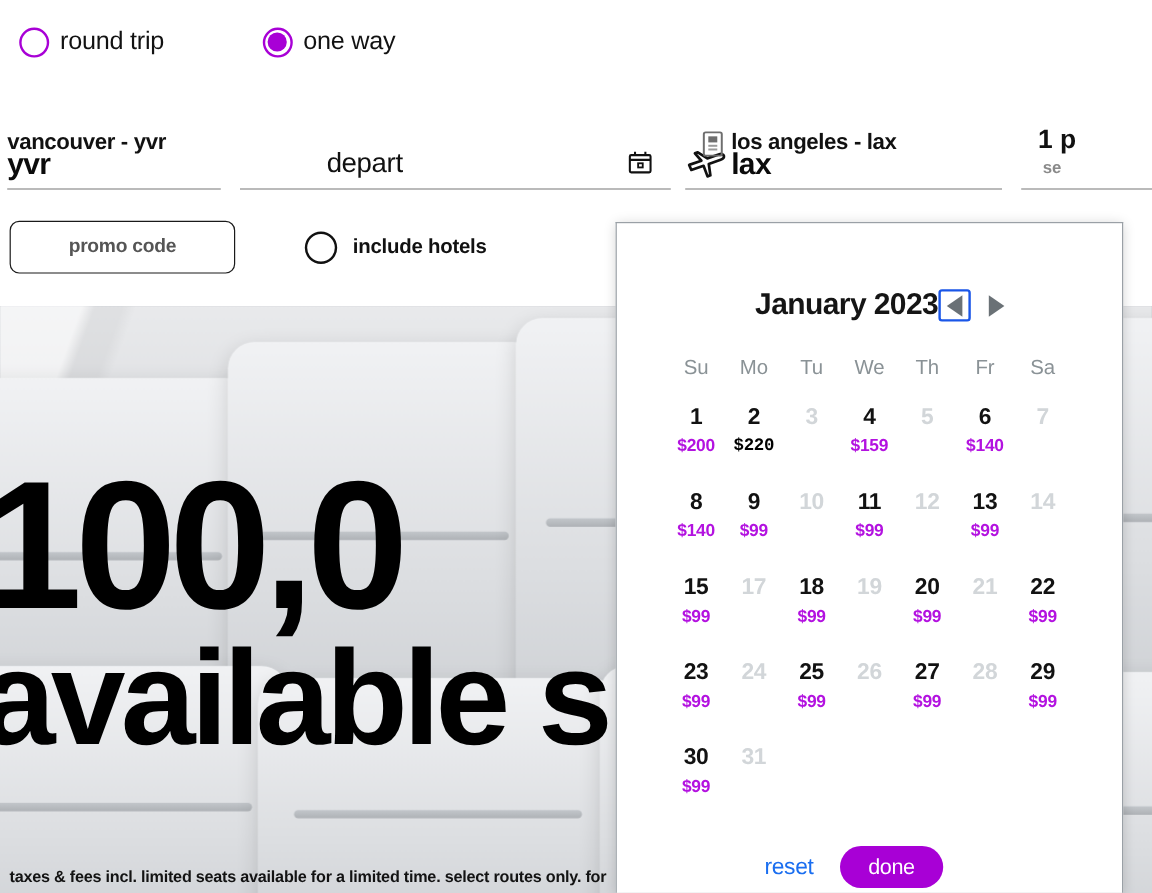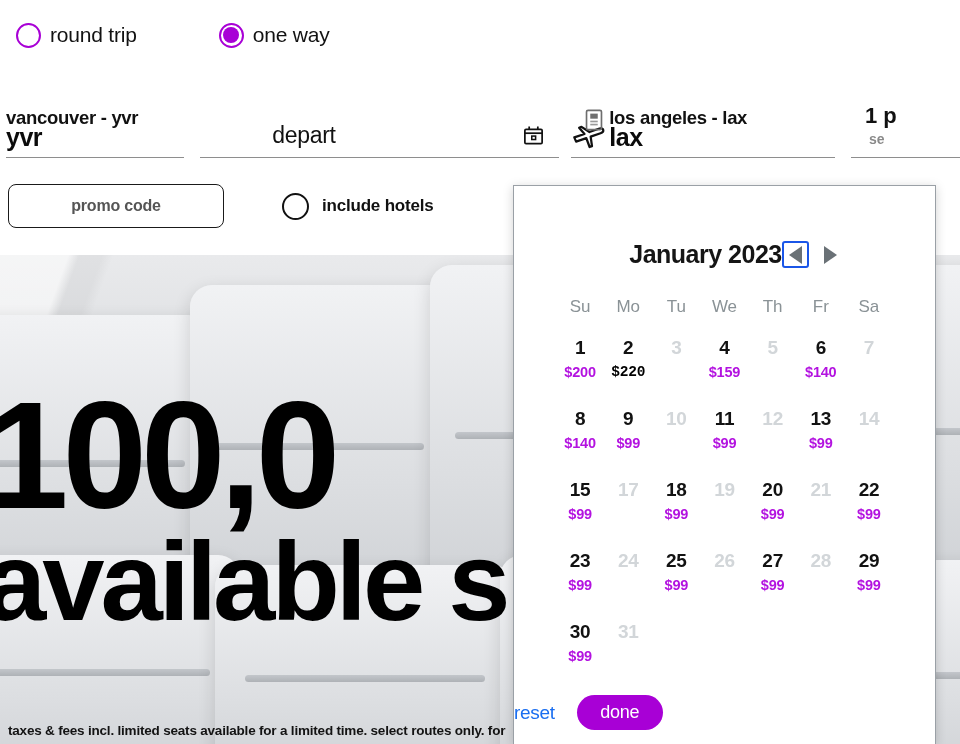--- a/index.html
+++ b/index.html
@@ -159,21 +159,21 @@
   .subfield-row {
     position: absolute;
     top: 106px; left: 0;
     width: 960px;
     height: 60px;
     display: flex;
     align-items: center;
   }
   .promo-btn {
     margin-left: 8px;
-    width: 216px; height: 44px;
+    width: 188px; height: 44px;
     border: 1.6px solid #1a1a1a;
     border-radius: 8px;
     background: #ffffff;
     font-family: "Liberation Sans", sans-serif;
     font-size: 16px;
     font-weight: 700;
     color: #555555;
     letter-spacing: -0.2px;
     cursor: pointer;
   }
@@ -343,23 +343,23 @@
   }
   .day.disabled { cursor: default; }
   .day.disabled .dn { color: #d2d6d9; font-weight: 700; }
 
   .cal-foot {
     position: absolute;
     left: 0; bottom: 0;
     width: 100%;
     display: flex;
     align-items: center;
-    justify-content: flex-start;
+    justify-content: center;
     gap: 22px;
-    padding: 0 26px 14px 0;
+    padding: 0 26px 4px 0;
   }
   .reset-link {
     background: none;
     border: none;
     font-family: "Liberation Sans", sans-serif;
     font-size: 19px;
     color: #1a6ef0;
     letter-spacing: -0.3px;
     cursor: pointer;
     padding: 0;

